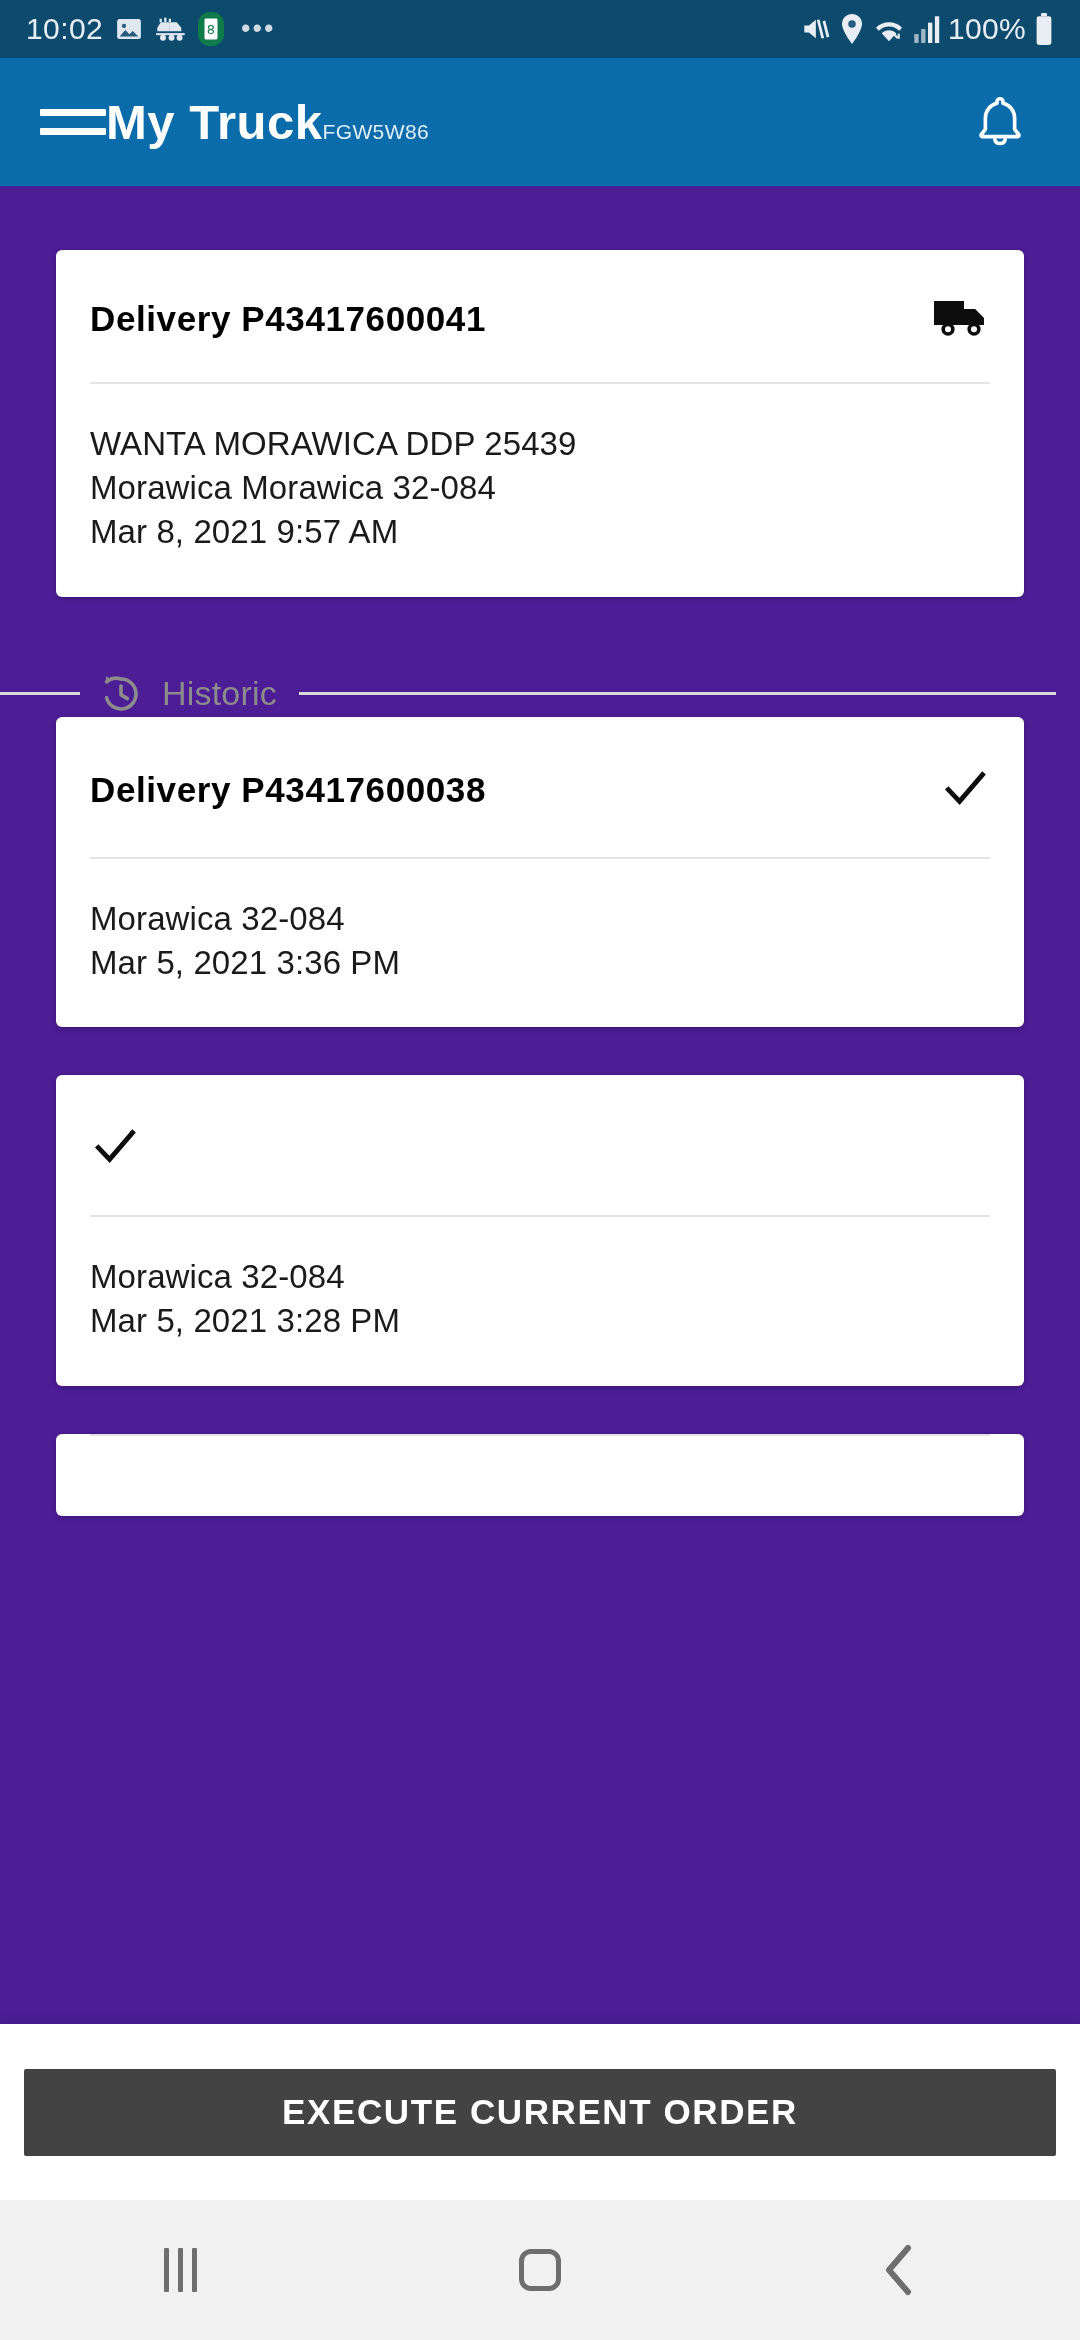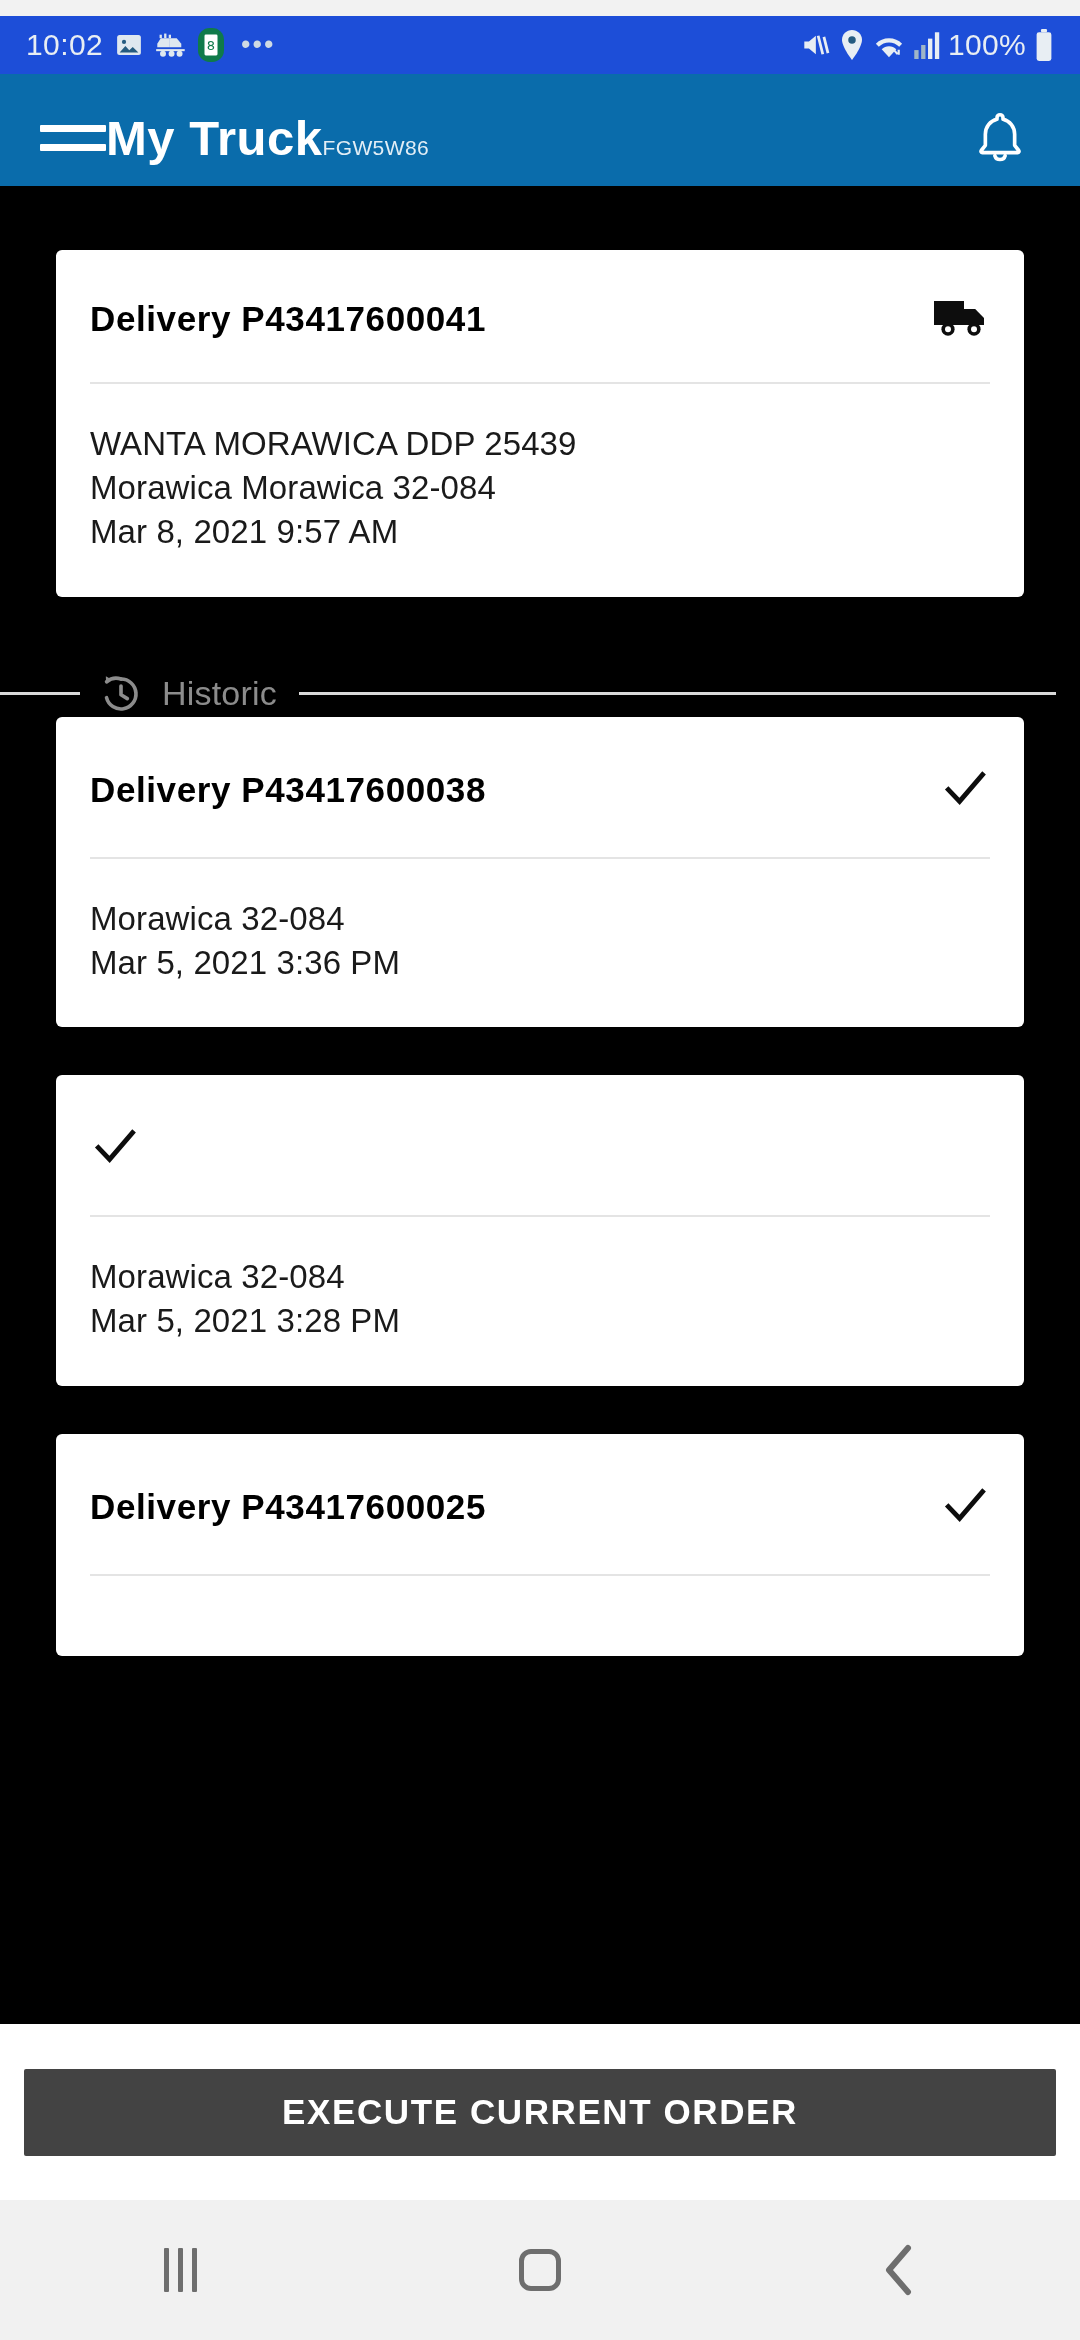--- a/index.html
+++ b/index.html
@@ -7,25 +7,24 @@
   body {
     font-family:"Liberation Sans", sans-serif;
     background:#f2f2f2;
     overflow:hidden;
     position:relative;
   }
 
   
   .statusbar {
     height:58px; width:100%;
-    background:#1d4ed8;
+    background:#0c4a6e;
     display:flex; align-items:center;
     padding:0 26px;
     color:#e8eef3;
-    margin-top:16px;
   }
   .sb-left { display:flex; align-items:center; gap:11px; flex:1; }
   .sb-right { display:flex; align-items:center; gap:8px; }
   .sb-time { font-size:30px; font-weight:400; letter-spacing:.4px; color:#e8eef3; }
   .sb-ico { display:inline-flex; align-items:center; justify-content:center; }
   .sb-dots { font-size:27px; letter-spacing:2px; color:#cfdae3; margin-left:6px; line-height:0.5;}
   .sb-pct { font-size:30px; color:#e8eef3; letter-spacing:.3px; }
 
   
   .appbar {
@@ -38,21 +37,21 @@
   .hamburger { width:66px; height:48px; display:flex; flex-direction:column; justify-content:center; gap:12px; cursor:pointer; }
   .hamburger span { display:block; height:7px; background:#ffffff; border-radius:1px; width:100%; }
   .appbar-titles { display:flex; align-items:baseline; }
   .app-title { color:#ffffff; font-size:49px; font-weight:bold; letter-spacing:.5px; }
   .app-plate { color:#e2eef6; font-size:21px; font-weight:400; letter-spacing:.4px; }
   .bell { position:absolute; right:52px; top:50%; transform:translateY(-50%); width:56px; height:56px; }
 
   
   .content {
     position:absolute; top:186px; left:0; right:0; bottom:316px;
-    background:#000000;
+    background:#4c1d95;
     overflow:hidden;
   }
   .card {
     background:#ffffff;
     margin:0 56px;
     border-radius:6px;
     box-shadow:0 1px 4px rgba(0,0,0,.16), 0 3px 7px rgba(0,0,0,.06);
   }
   .card-head {
     display:flex; align-items:center; justify-content:space-between;
@@ -276,28 +275,20 @@
         </span>
       </div>
       <div class="card-rule"></div>
       <div class="card-body">
         <div>Morawica 32-084</div>
         <div>Mar 5, 2021 3:28 PM</div>
       </div>
     </div>
 
     <div class="card card-hist">
-      <div class="card-head">
-        <span class="card-title">Delivery P43417600025</span>
-        <span>
-          <svg width="50" height="50" viewBox="0 0 24 24">
-              <path d="M4 12.8l5.4 5.6L20.4 5.6" fill="none" stroke="#0d0d0d" stroke-width="2.3" stroke-linecap="square"></path>
-            </svg>
-        </span>
-      </div>
       <div class="card-rule"></div>
       <div class="card-body"></div>
     </div>
 
   </div>
 </div>
 
 <div class="bottombar">
   <button class="exec-btn">EXECUTE CURRENT ORDER</button>
 </div>

